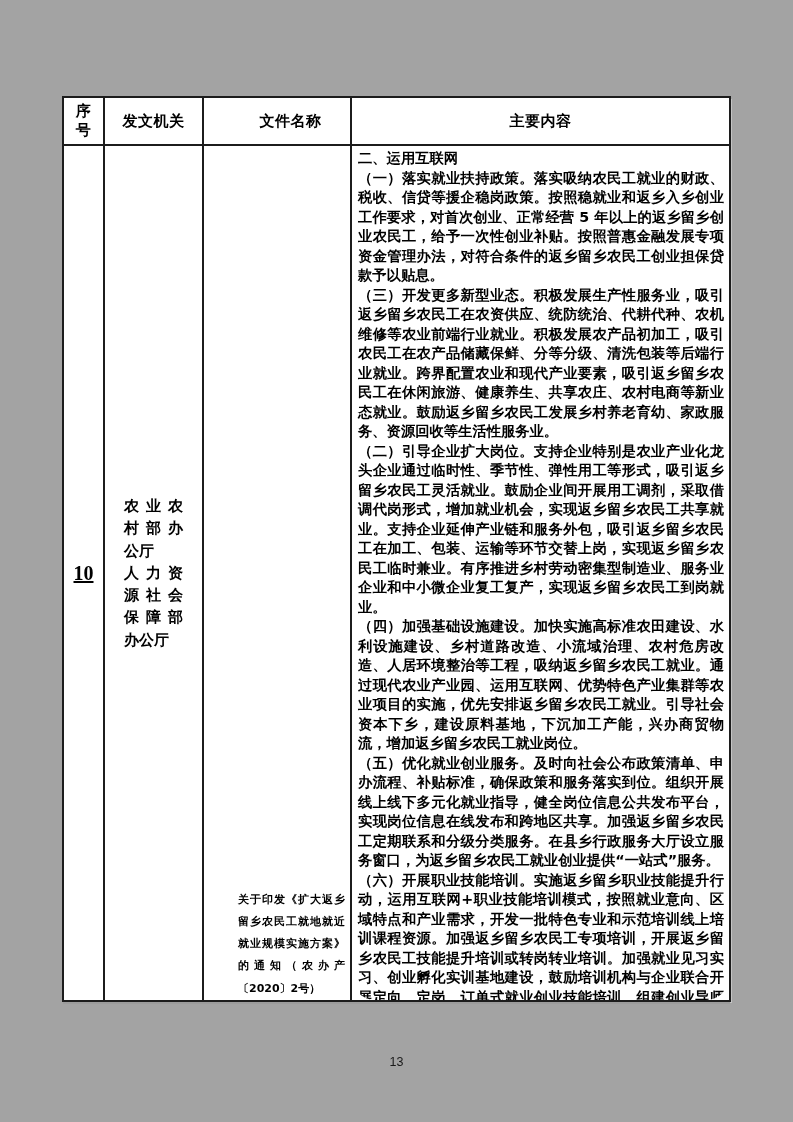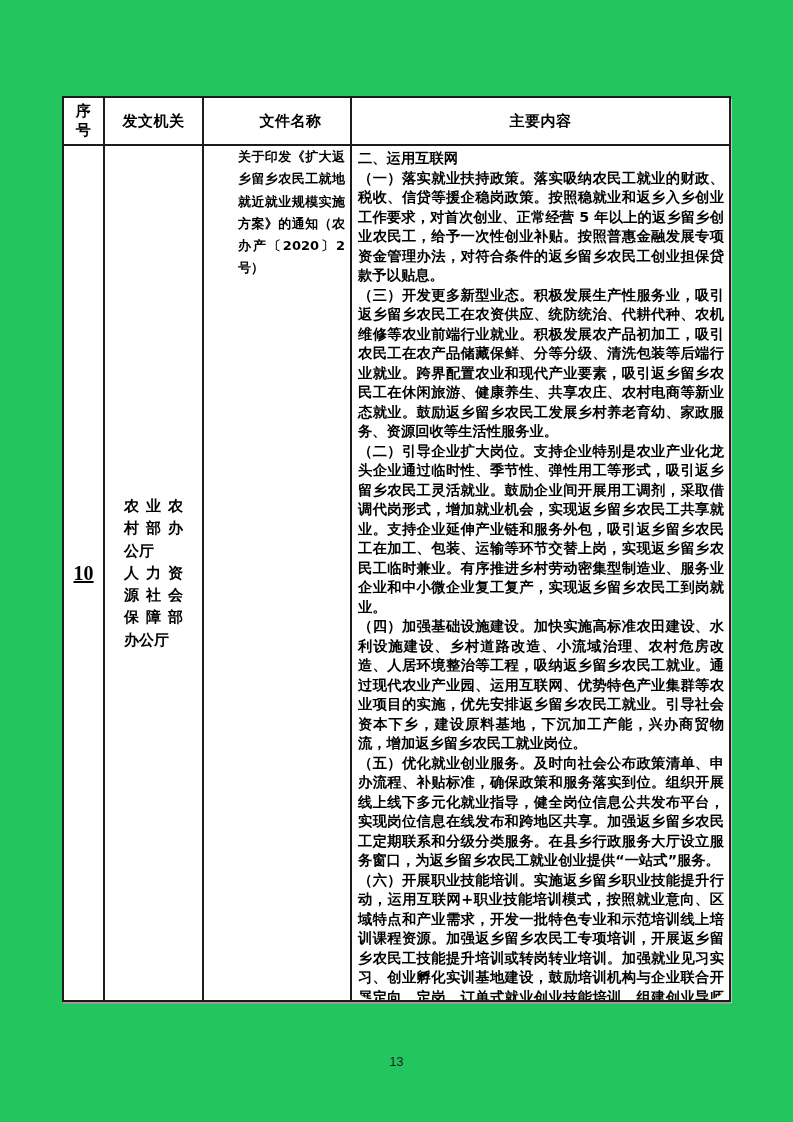--- a/index.html
+++ b/index.html
@@ -1,20 +1,20 @@
 <!DOCTYPE html>
 <html lang="zh"><head>
 <meta charset="utf-8">
 <style>
   html, body { margin: 0; padding: 0; background: #ffffff; }
   .page {
     position: relative;
     width: 793px;
     height: 1122px;
-    background: #22c55e;
+    background: #a3a3a3;
     color: #000;
     font-family: "DejaVu Sans", sans-serif;
     overflow: hidden;
   }
   .doc-table {
     position: absolute;
     left: 62px;
     top: 96px;
     width: 669px;
     height: 906px;
@@ -45,21 +45,21 @@
     display: flex; align-items: center; justify-content: center;
     font-family: "Liberation Serif", serif;
     font-size: 20px; font-weight: 700; text-decoration: underline;
   }
   .cell-agency { display: flex; align-items: center; font-size: 15px; font-weight: 600; }
   .agency-inner { width: 100%; box-sizing: border-box; padding: 0 19px; }
   .agency-line {
     text-align: justify; text-justify: inter-character;
     line-height: 22.3px;
   }
-  .cell-doc { display: flex; align-items: flex-start; font-size: 13px; font-weight: 600; }
+  .cell-doc { display: flex; align-items: flex-end; font-size: 11px; font-weight: 600; }
   .doc-name {
     width: 100%; box-sizing: border-box; padding: 0 5px 0 7px;
     text-align: justify; text-justify: inter-character;
     line-height: 22.3px;
   }
   .cell-content {
     padding: 3px 5px 0 6px;
     font-size: 14.3px; font-weight: 600; line-height: 19.5px;
     overflow: hidden;
   }

